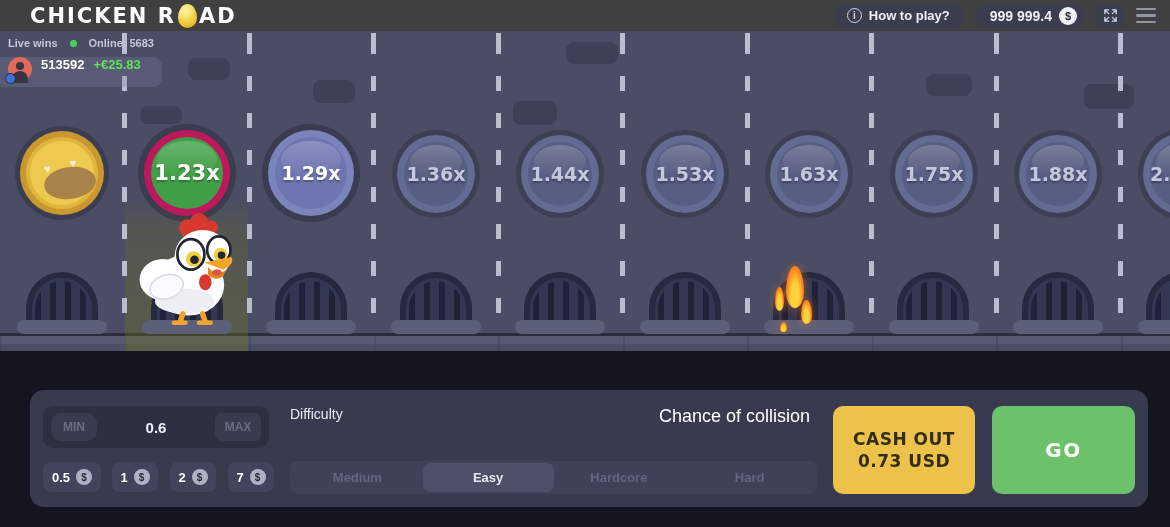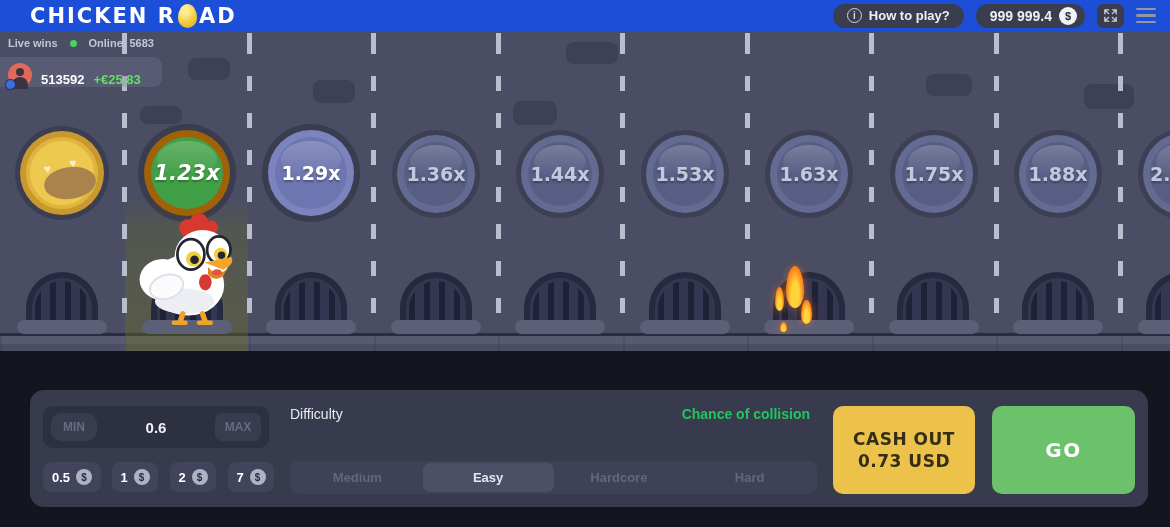--- a/index.html
+++ b/index.html
@@ -1,20 +1,20 @@
 <!DOCTYPE html>
 <html><head>
 <meta charset="utf-8">
 <style>
   * { box-sizing: border-box; margin: 0; padding: 0; }
   body { background: #14161f; font-family: "Liberation Sans", sans-serif; }
   .screen { position: relative; width: 1170px; height: 527px; overflow: hidden; background: #14161f; }
 
   
-  .topbar { position: absolute; left: 0; top: 0; width: 1170px; height: 31px; background: #1d4ed8; z-index: 10;
+  .topbar { position: absolute; left: 0; top: 0; width: 1170px; height: 31px; background: #404040; z-index: 10;
             display: flex; align-items: center; }
   .logo { position: absolute; left: 30px; top: 0; height: 31px; display: flex; align-items: center;
           white-space: pre; color: #fff; font-family: "DejaVu Sans", sans-serif;
           font-size: 21px; font-weight: 800; letter-spacing: 2px; }
   .egg { width: 19px; height: 24px; margin: 0 2px; border-radius: 50% / 58% 58% 42% 42%;
          background: radial-gradient(circle at 35% 28%, #fdeC8e 0 18%, #f2cd3a 55%, #d9a72b 100%); }
   .top-right { position: absolute; right: 8px; top: 0; height: 31px; display: flex; align-items: center; gap: 12px; }
   .pill { height: 24px; background: #3a3d4d; border-radius: 13px; display: flex; align-items: center;
           padding: 0 14px; color: #eef0f6; font-size: 13px; font-weight: 700; gap: 7px; }
   .info-circle { width: 15px; height: 15px; border: 1.5px solid #d2d5e0; border-radius: 50%;
@@ -50,21 +50,21 @@
            box-shadow: 0 0 8px rgba(255,120,30,.55); }
 
   
   .mult { position: absolute; border-radius: 50%; z-index: 6; box-shadow: 0 0 0 6px rgba(28,30,44,.35); }
   .mult .face { position: absolute; inset: 7px; border-radius: 50%; }
   .mult .face::after { content: ""; position: absolute; left: 9%; top: 5%; width: 82%; height: 52%;
                        border-radius: 50%; background: linear-gradient(180deg, rgba(255,255,255,.20), rgba(255,255,255,0)); }
   .mult-label { position: absolute; inset: 0; display: flex; align-items: center; justify-content: center;
                 font-family: "DejaVu Sans", sans-serif; font-weight: 800; color: #fff;
                 text-shadow: 0 2px 2px rgba(0,0,0,.28); }
-  .mult.passed { width: 86px; height: 86px; background: #a16207; font-style: italic; }
+  .mult.passed { width: 86px; height: 86px; background: #be185d; }
   .mult.passed .face { background: #41a047; }
   .mult.passed .mult-label { font-size: 21px; }
   .mult.next { width: 86px; height: 86px; background: #7b84bd; }
   .mult.next .face { background: #6d76b0; }
   .mult.next .mult-label { font-size: 19px; }
   .mult.locked { width: 78px; height: 78px; background: #646b93; box-shadow: 0 0 0 5px rgba(28,30,44,.28); }
   .mult.locked .face { background: #575d83; }
   .mult.locked .mult-label { font-size: 19px; color: #c3c8de; }
   .mult.last .mult-label { justify-content: flex-start; padding-left: 7px; }
 
@@ -87,21 +87,21 @@
               background: linear-gradient(180deg, #575a70 0 55%, #4c4f64 55% 100%); }
   .sidewalk::after { content: ""; position: absolute; inset: 0;
               background: repeating-linear-gradient(90deg, rgba(0,0,0,.10) 0 2px, transparent 2px 124.5px); }
 
   
   .live-row { position: absolute; left: 8px; top: 37px; display: flex; align-items: center; gap: 12px; z-index: 8;
               font-size: 11px; font-weight: 700; color: #c3c7d6; text-align: right; }
   .dot { width: 7px; height: 7px; border-radius: 50%; background: #47d559; }
   .player-badge { position: absolute; left: 0; top: 57px; width: 162px; height: 30px; z-index: 8;
                   background: rgba(125,131,158,.28); border-radius: 0 9px 9px 0;
-                  display: flex; align-items: flex-end; gap: 9px; padding-left: 8px; }
+                  display: flex; align-items: flex-start; gap: 9px; padding-left: 8px; }
   .avatar { position: relative; width: 24px; height: 24px; border-radius: 50%; background: #e06a5a; overflow: visible; }
   .avatar .head { position: absolute; left: 8px; top: 5px; width: 8px; height: 8px; border-radius: 50%; background: #3a3442; }
   .avatar .body { position: absolute; left: 4px; top: 14px; width: 16px; height: 12px; border-radius: 8px 8px 0 0; background: #3a3442; }
   .avatar .mini { position: absolute; left: -3px; bottom: -3px; width: 11px; height: 11px; border-radius: 50%;
                   background: #3f6fd8; border: 1.5px solid #2a2c3c; }
   .player-id { color: #fff; font-size: 13px; font-weight: 700; }
   .player-win { color: #63df63; font-size: 13px; font-weight: 700; }
 
   
   .bottom { position: absolute; left: 0; top: 351px; width: 1170px; height: 176px; background: #14161f; z-index: 2; }
@@ -114,21 +114,21 @@
   .bet-value { position: absolute; inset: 0; display: flex; align-items: center; justify-content: center;
                color: #eef0f6; font-size: 15px; font-weight: 700; }
 
   .chip { position: absolute; top: 72px; height: 30px; background: #41445a; border: none; border-radius: 8px;
           display: flex; align-items: center; justify-content: center; gap: 6px; color: #fff;
           font-size: 13px; font-weight: 700; font-family: inherit; cursor: pointer; }
   .chip .coin-s { width: 16px; height: 16px; border-radius: 50%; background: #aeb2c4; color: #2c2e3c;
                   display: flex; align-items: center; justify-content: center; font-size: 10px; font-weight: 800; }
 
   .difficulty-label { position: absolute; left: 260px; top: 16px; color: #e8eaf0; font-size: 14px; font-weight: 400; }
-  .collision-label { position: absolute; right: 338px; top: 16px; color: #22c55e; font-size: 14px; font-weight: bold; }
+  .collision-label { position: absolute; right: 338px; top: 16px; color: #ffffff; font-size: 18px; }
   .tabs { position: absolute; left: 260px; top: 71px; width: 527px; height: 33px; background: #3f4256;
           border-radius: 8px; display: flex; padding: 2px; }
   .tab { flex: 1; border: none; background: transparent; border-radius: 7px; color: #62667e;
          font-size: 13px; font-weight: 700; font-family: inherit; cursor: pointer; }
   .tab.selected { background: #4c4f65; color: #e4e6ef; }
 
   .cashout-btn { position: absolute; left: 803px; top: 16px; width: 142px; height: 88px; background: #edc24a;
                  border: none; border-radius: 10px; color: #332e15; font-family: "DejaVu Sans", sans-serif;
                  font-size: 17px; font-weight: 800; line-height: 1.3; letter-spacing: .5px; cursor: pointer; }
   .go-btn { position: absolute; left: 962px; top: 16px; width: 143px; height: 88px; background: #6cc16b;

